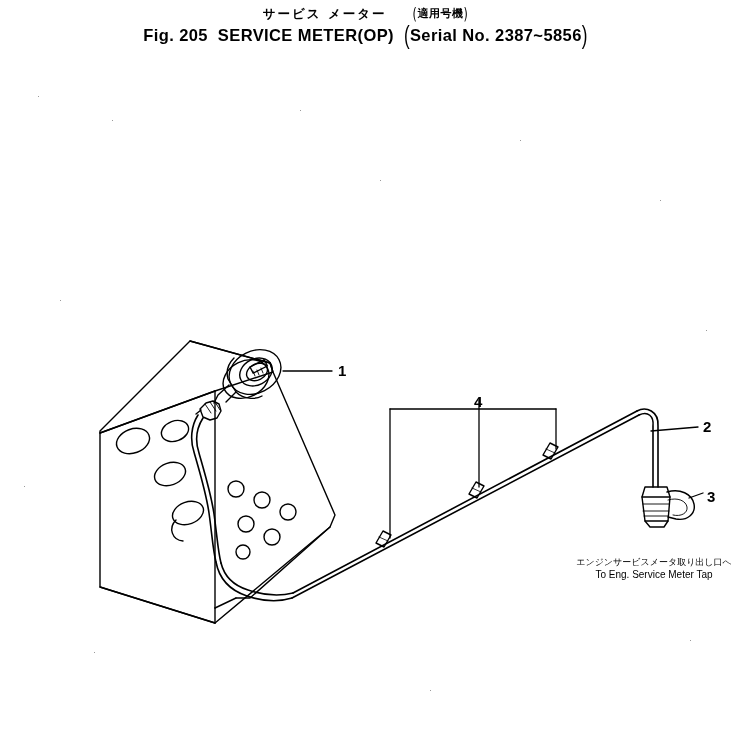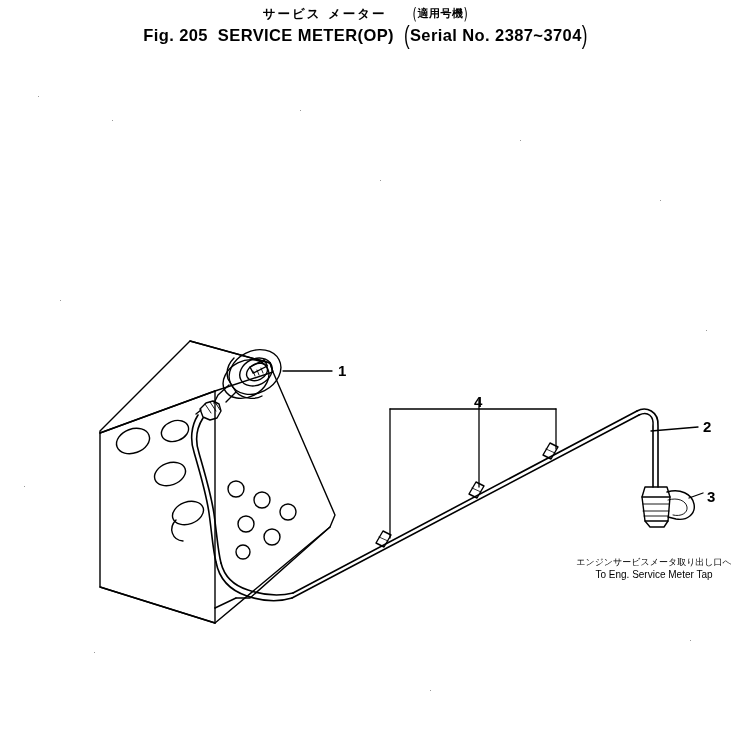--- a/index.html
+++ b/index.html
@@ -107,21 +107,21 @@
 
 <div id="page">
 
   <div id="title-block">
     <div id="title-jp">
       <span>サービス メーター</span><span class="applic"><span class="big-paren">(</span><span>適用号機</span><span class="big-paren">)</span></span>
     </div>
     <div id="title-main">
       <span>Fig. 205</span>&nbsp;
       <span>SERVICE METER(OP)</span>&nbsp;
-      <span class="paren big-paren">(</span><span>Serial No. 2387~3704</span><span class="paren big-paren">)</span>
+      <span class="paren big-paren">(</span><span>Serial No. 2387~5856</span><span class="paren big-paren">)</span>
     </div>
   </div>
 
   <div id="drawing">
     <svg width="731" height="744" viewBox="0 0 731 744" xmlns="http://www.w3.org/2000/svg">
       <g fill="none" stroke="#000" stroke-width="1.4" stroke-linejoin="round" stroke-linecap="round">
 
         <g>
 
           <path d="M190 341 L100 431 L100 433 L215 391 L273 372 L270 363 Z"></path>

